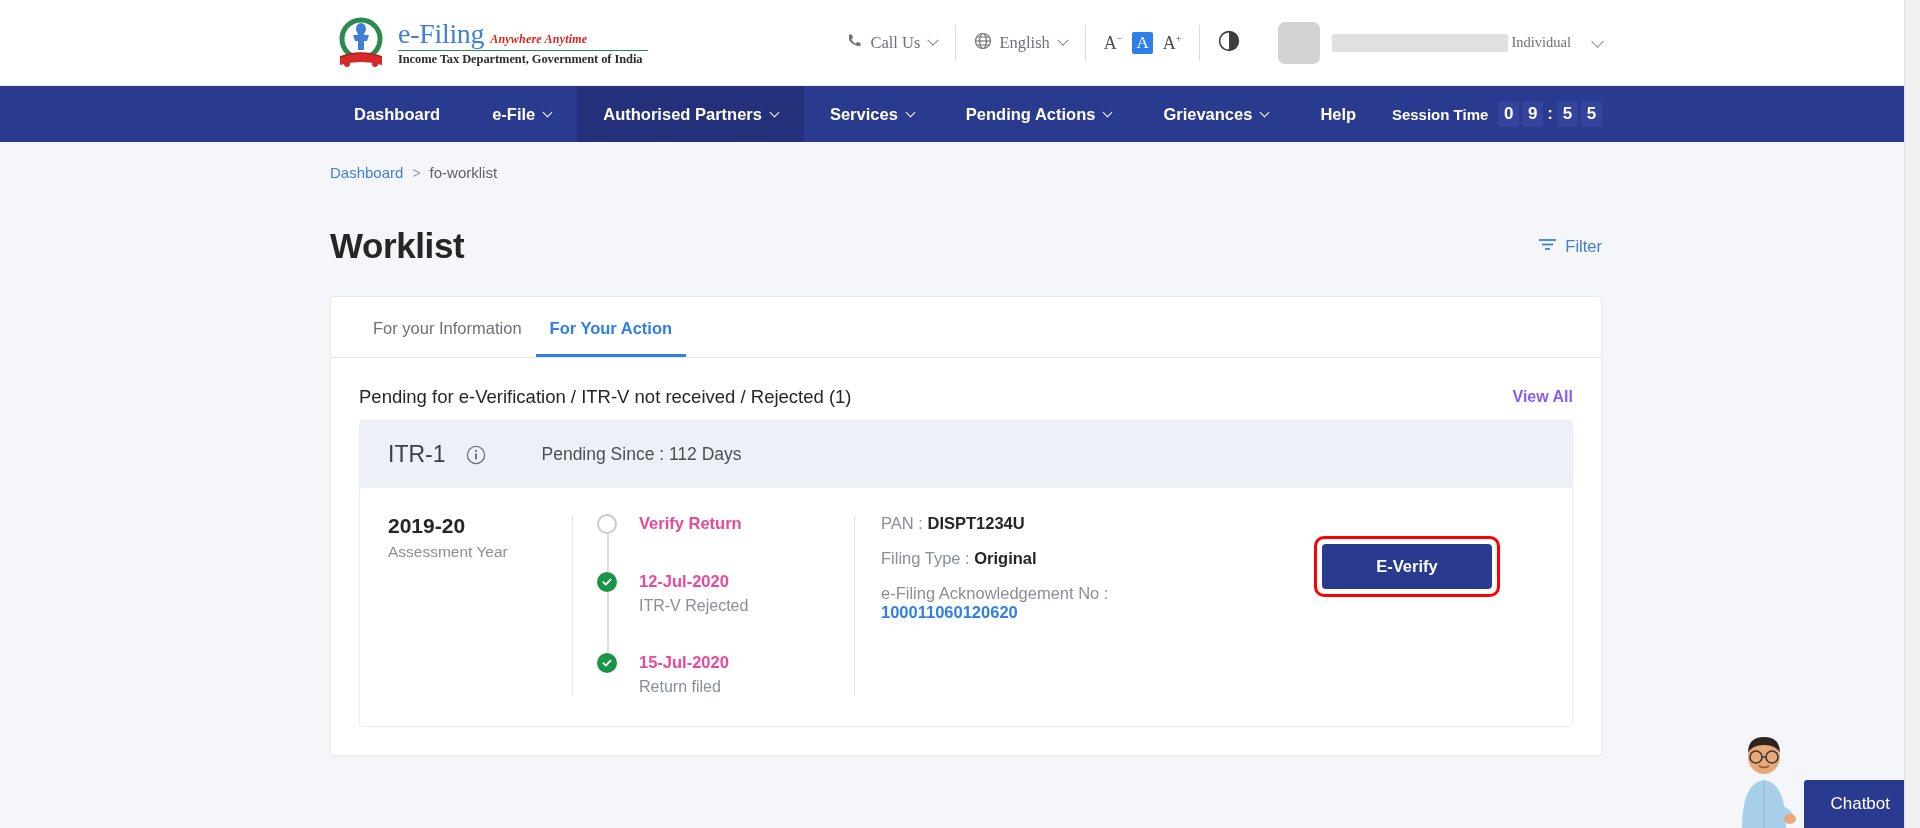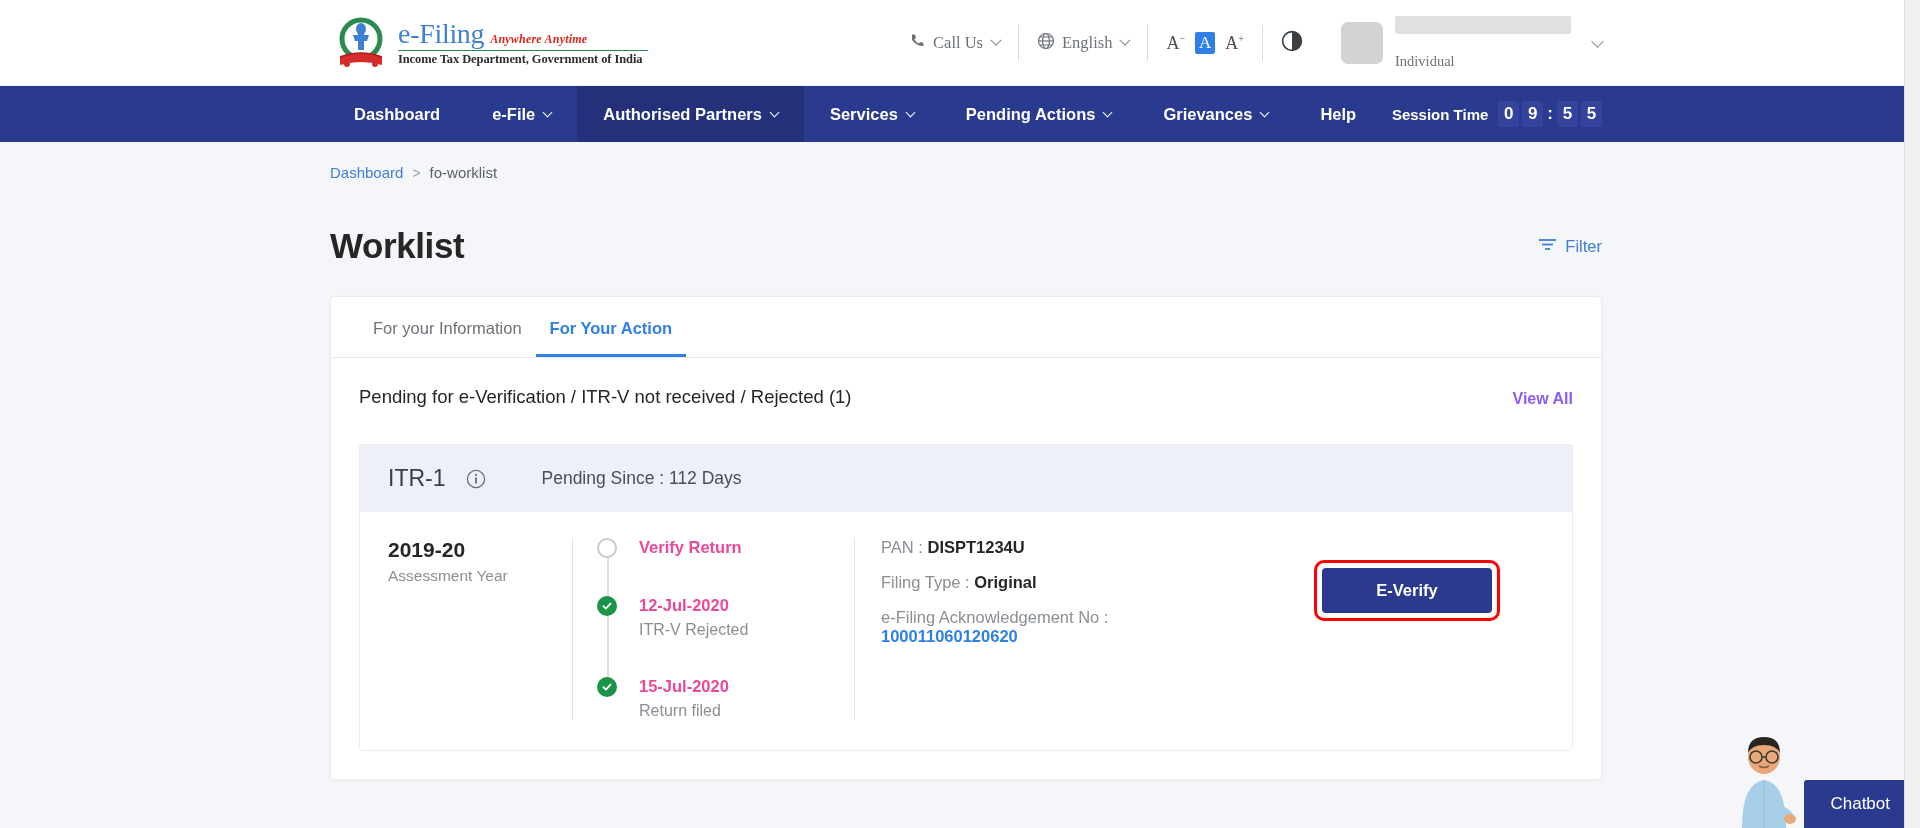--- a/index.html
+++ b/index.html
@@ -58,21 +58,21 @@
     background: #2f7fe8; color: #fff; padding: 1px 4px; border-radius: 2px;
     font-size: 17px; font-weight: 500;
   }
   .contrast-ico { padding: 0 18px; cursor: pointer; }
   .user-block {
     display: flex; align-items: center; gap: 12px; padding-left: 20px; cursor: pointer;
   }
   .avatar-blank {
     width: 42px; height: 42px; background: #d3d3d3; border-radius: 7px;
   }
-  .user-meta { display: flex; flex-direction: column; gap: 19px; }
+  .user-meta { display: flex; gap: 3px; }
   .name-blank { width: 176px; height: 18px; background: #e0e0e0; border-radius: 2px; }
   .user-role { font-size: 14.5px; color: #6d7278; }
   .user-caret {
     width: 9px; height: 9px; border-right: 1.7px solid #86898e;
     border-bottom: 1.7px solid #86898e; transform: rotate(45deg);
     margin-left: 10px; margin-bottom: 4px;
   }
 
   
   .navbar {
@@ -131,22 +131,22 @@
     padding: 0 0 28px 0;
   }
   .tabs { display: flex; padding: 0 28px; border-bottom: 1px solid #e8e8e8; }
   .tab {
     font-size: 16.5px; color: #6d7278; padding: 22px 14px 16px 14px;
     cursor: pointer; border-bottom: 3px solid transparent; white-space: nowrap;
   }
   .tab.active { color: #2f7fe8; font-weight: bold; border-bottom-color: #2f7fe8; }
 
   .section-row {
-    display: flex; align-items: flex-end; justify-content: space-between;
-    padding: 28px 28px 36px 28px;
+    display: flex; align-items: center; justify-content: space-between;
+    padding: 28px 28px 12px 28px;
   }
   .section-title { font-size: 18.5px; color: #262626; }
   .view-all { font-size: 16px; color: #8b5cf6; font-weight: bold; cursor: pointer; }
 
   .item-box { margin: 0 28px; border: 1px solid #ececec; border-radius: 3px; }
   .item-head {
     background: #eef0f7; display: flex; align-items: center; gap: 20px;
     padding: 20px 28px;
   }
   .itr-name { font-size: 23px; color: #3a3f44; }

